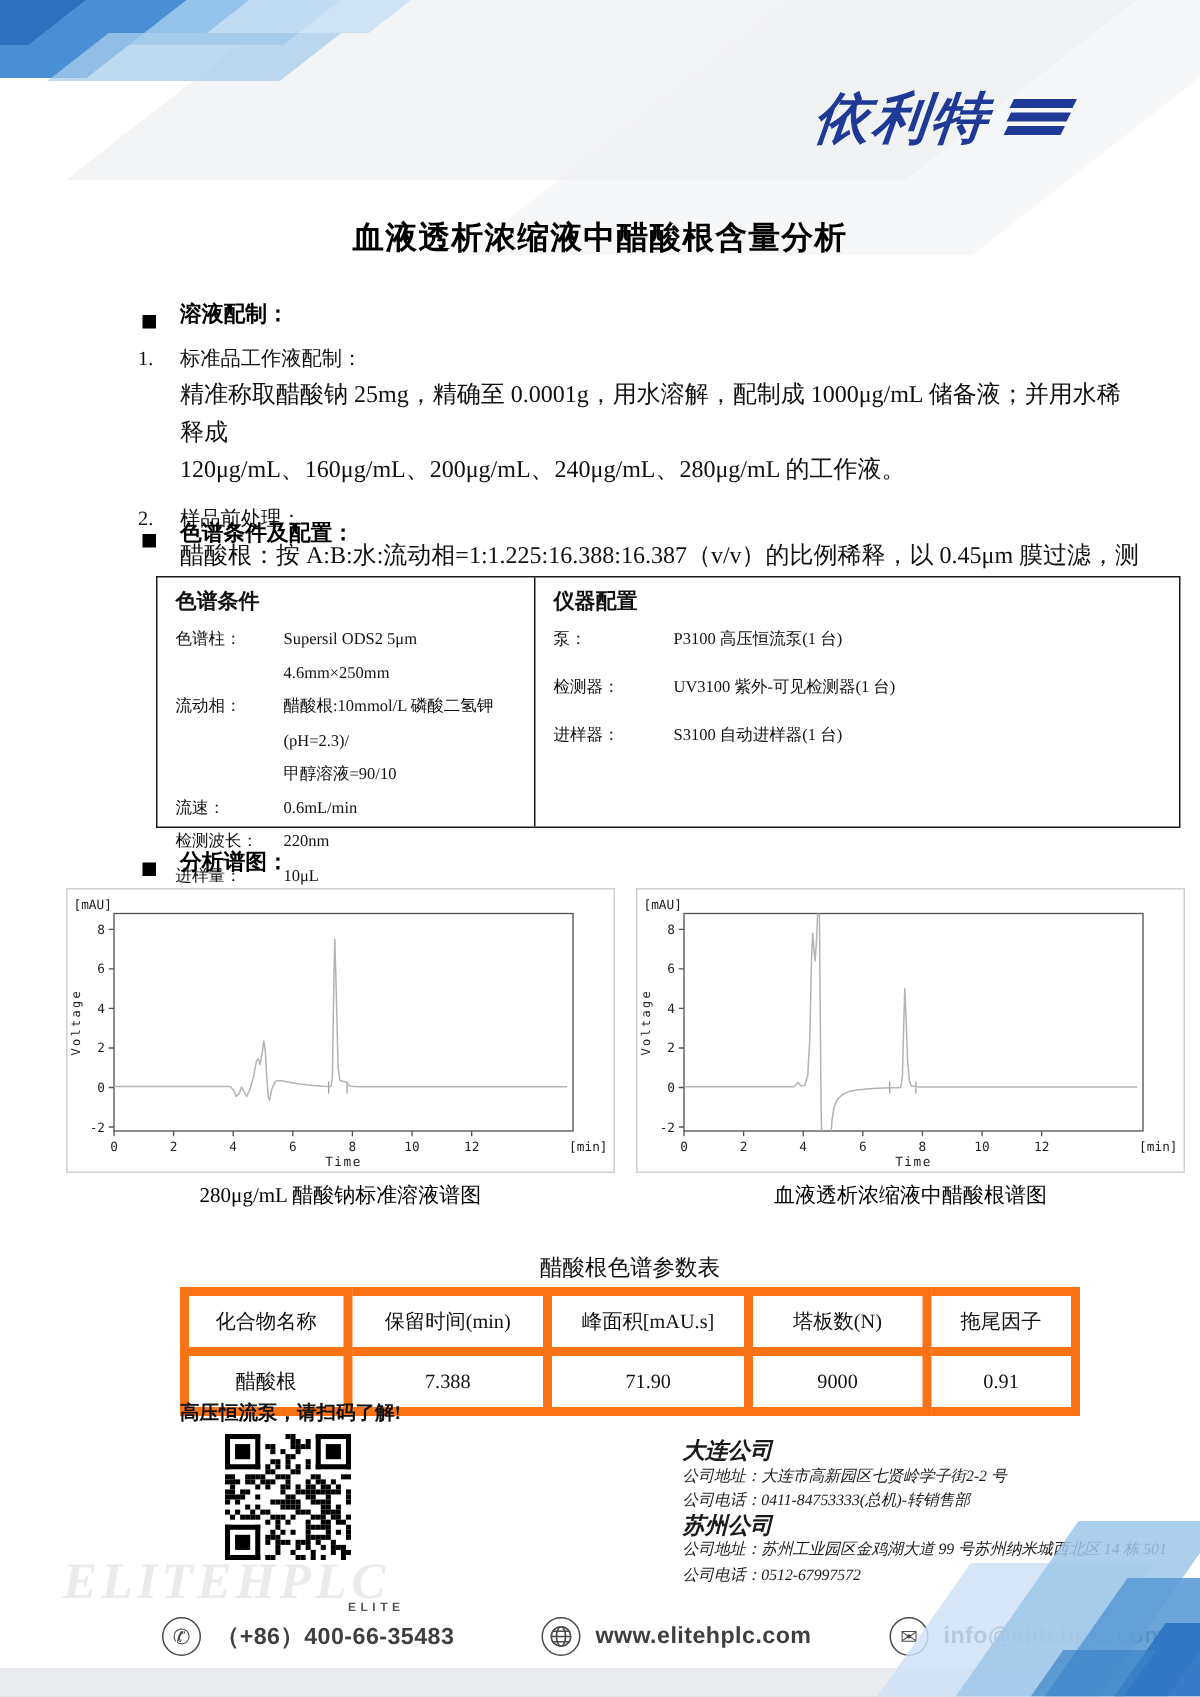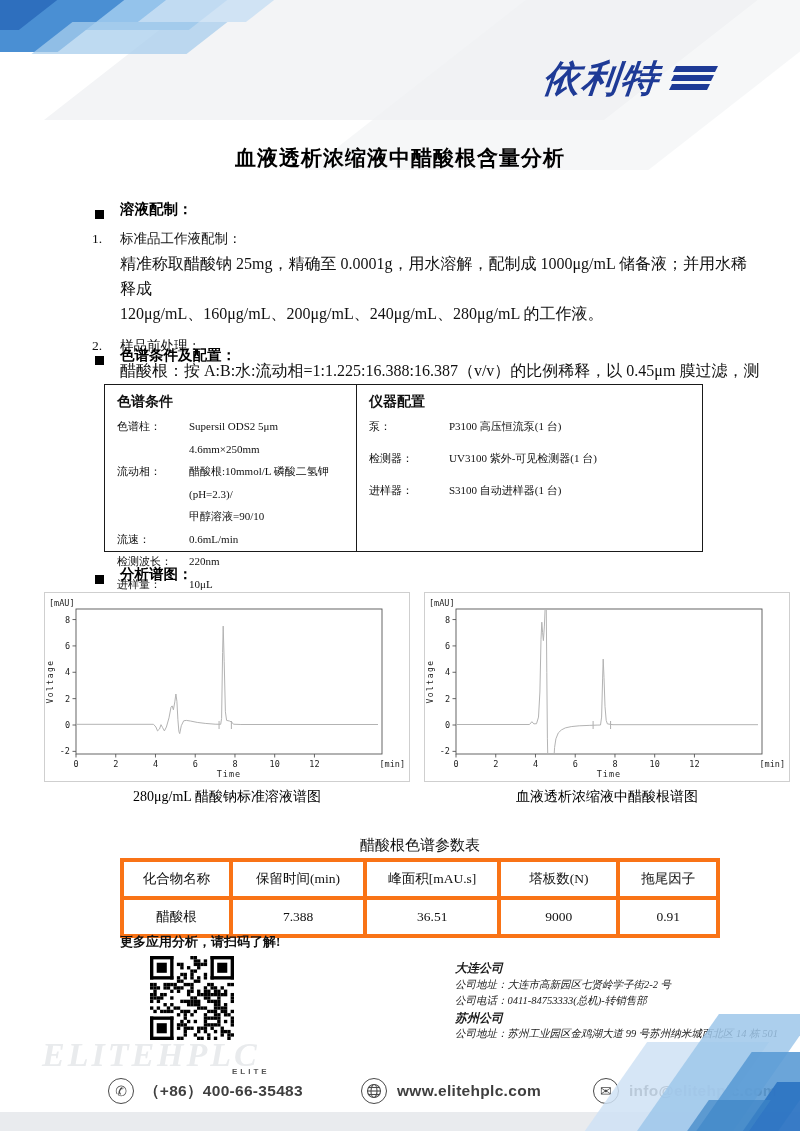--- a/index.html
+++ b/index.html
@@ -45,21 +45,21 @@
   .bullet-square{width:9px; height:9px; background:#000; display:inline-block; margin-right:16px;}
   .heading-text{font-size:14.5px; font-weight:bold; color:#000;}
   #sec-solution{top:200px;}
   .sol-item{position:relative; padding-left:120px; padding-right:40px;}
   .sol-head{line-height:25px; font-size:13.5px; margin-top:7px;}
   .sol-num{position:absolute; left:92px; font-size:13.5px;}
   .sol-line{line-height:25px; font-size:16px;}
   #sec-cond-heading{top:346px;}
   
   #cond-table{
-    position:absolute; top:384px; left:104px; width:599px; height:168px;
+    position:absolute; top:384px; left:104px; width:683px; height:168px;
     border:1.5px solid #1a1a1a; display:flex; box-sizing:border-box; background:#fff;
   }
   .cond-col{padding:6px 10px 4px 12px; box-sizing:border-box;}
   .cond-left{width:252px; flex:0 0 252px; border-right:1px solid #1a1a1a;}
   .cond-right{flex:1;}
   .cond-header{font-size:14px; font-weight:bold; line-height:22px; margin-bottom:2px;}
   .cond-row{display:flex; font-size:11px;}
   .cond-left .cond-row{line-height:22.5px;}
   .cond-right .cond-row{line-height:22px; margin-bottom:10px;}
   .cond-label{flex:0 0 72px;}
@@ -77,29 +77,29 @@
     font-size:14px; color:#000;
   }
   #cap0{left:44px;} #cap1{left:424px;}
   
   #param-title{position:absolute; top:836px; left:120px; width:600px; text-align:center; font-size:15px;}
   #param-table{
     position:absolute; top:858px; left:120px; width:600px; border-collapse:collapse;
     font-size:13.5px; background:#fff;
   }
   #param-table td, #param-table th{
-    border:4px solid #f97316; text-align:center; height:32px; font-weight:normal;
+    border:6px solid #f97316; text-align:center; height:32px; font-weight:normal;
   }
   #param-table{border:2px solid #86a7c9;}
   
   #qr-prompt{position:absolute; top:933px; left:120px; font-size:13px; font-weight:bold;}
   #qr-code{position:absolute; top:956px; left:150px; width:84px; height:84px;}
   #companies{position:absolute; top:960px; left:455px; width:345px;
     font-size:10.5px; font-style:italic; line-height:16.5px; color:#1a1a1a;}
-  .company-name{font-weight:bold; font-size:12px;}
+  .company-name{font-weight:bold; font-size:15px;}
   
   #watermark{
     position:absolute; top:1036px; left:42px;
     font-family:"Liberation Serif", serif; font-weight:900; font-style:italic;
     font-size:34px; letter-spacing:3px; color:#e9ebed;
   }
   
   #footer-bar{position:absolute; top:1078px; left:108px; display:flex; align-items:center;
     font-family:"Liberation Sans", sans-serif; color:#3f3f3f;}
   .fgroup{display:flex; align-items:center; position:relative;}
@@ -320,28 +320,28 @@
           <th style="width: 22.5%; margin-top: 16px;">保留时间(min)</th>
           <th style="width: 22.5%;">峰面积[mAU.s]</th>
           <th style="width: 20%;">塔板数(N)</th>
           <th style="width: 16.7%;">拖尾因子</th>
         </tr>
       </thead>
     <tbody id="param-body">
         <tr>
           <td>醋酸根</td>
           <td>7.388</td>
-          <td>36.51</td>
+          <td>71.90</td>
           <td>9000</td>
           <td>0.91</td>
         </tr>
       </tbody>
   </table>
 
-  <div id="qr-prompt">更多应用分析，请扫码了解!</div>
+  <div id="qr-prompt">高压恒流泵，请扫码了解!</div>
   <div id="qr-code"><svg width="84" height="84" viewBox="0 0 84 84">
         <rect width="84" height="84" fill="#fff"></rect>
         <rect x="0.00" y="0.00" width="23.52" height="3.36" fill="#000"></rect>
         <rect x="0.00" y="20.16" width="23.52" height="3.36" fill="#000"></rect>
         <rect x="0.00" y="0.00" width="3.36" height="23.52" fill="#000"></rect>
         <rect x="20.16" y="0.00" width="3.36" height="23.52" fill="#000"></rect>
         <rect x="6.72" y="6.72" width="10.08" height="10.08" fill="#000"></rect>
         <rect x="60.48" y="0.00" width="23.52" height="3.36" fill="#000"></rect>
         <rect x="60.48" y="20.16" width="23.52" height="3.36" fill="#000"></rect>
         <rect x="60.48" y="0.00" width="3.36" height="23.52" fill="#000"></rect>
@@ -553,20 +553,21 @@
         <rect x="57.12" y="80.64" width="3.36" height="3.36" fill="#000"></rect>
         <rect x="63.84" y="80.64" width="3.36" height="3.36" fill="#000"></rect>
         <rect x="77.28" y="80.64" width="3.36" height="3.36" fill="#000"></rect>
       </svg></div>
   <div id="companies">
       <div class="company-name">大连公司</div>
       <div class="company-line">公司地址：大连市高新园区七贤岭学子街2-2 号</div>
       <div class="company-line">公司电话：0411-84753333(总机)-转销售部</div>
       <div class="company-name">苏州公司</div>
       <div class="company-line">公司地址：苏州工业园区金鸡湖大道 99 号苏州纳米城西北区 14 栋 501</div>
+      <div class="company-line">公司电话：0512-67997572</div>
     </div>
 
   <div id="watermark">ELITEHPLC</div>
 
   <div id="footer-bar">
     <div class="fgroup fg1">
       <span class="elite-small">ELITE</span>
       <span class="icon-circle">✆</span>
       <span class="ftext">（+86）400-66-35483</span>
     </div>

